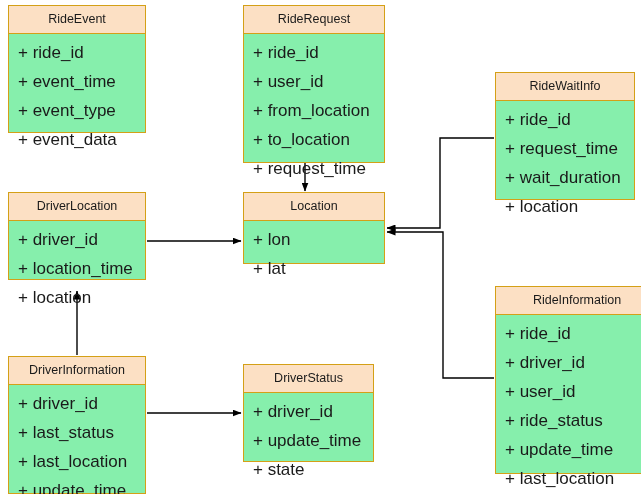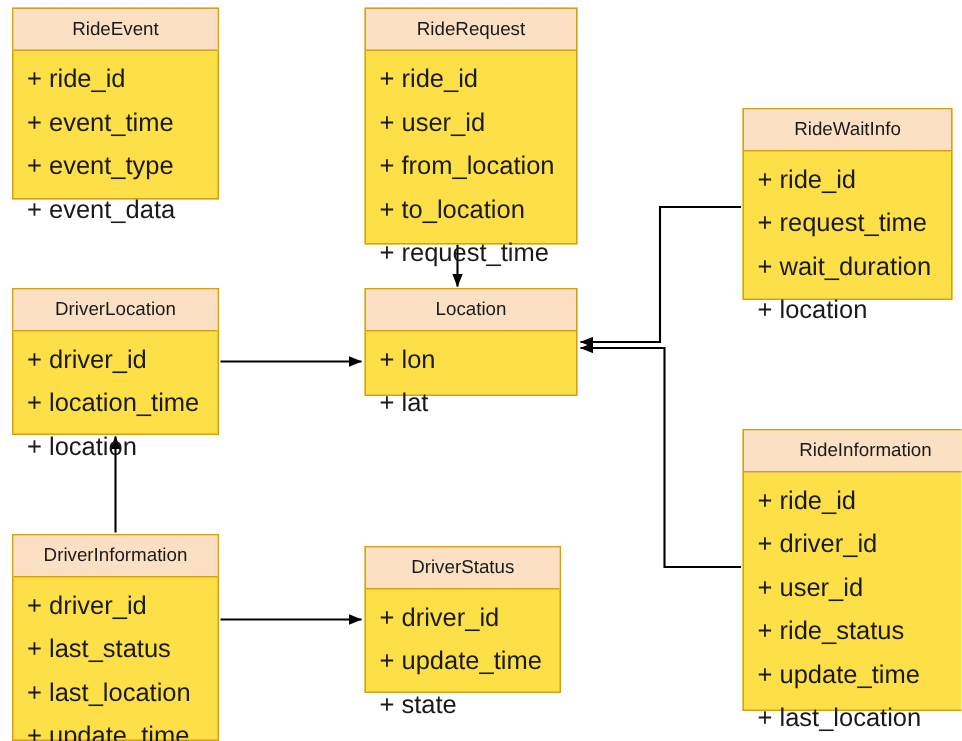--- a/index.html
+++ b/index.html
@@ -17,21 +17,21 @@
   #diagram {
     position: absolute;
     left: 0; top: 0;
     width: 641px;
     height: 494px;
   }
   .uml-box {
     position: absolute;
     box-sizing: border-box;
     border: 1px solid #d4a017;
-    background: #fde047;
+    background: #86efac;
   }
   .uml-header {
     box-sizing: border-box;
     background: #fce0c4;
     border-bottom: 1px solid #d4a017;
     text-align: center;
     font-size: 12.5px;
     color: #1a1a1a;
     line-height: 1;
     padding: 7px 2px 7px 2px;
@@ -107,21 +107,21 @@
   <div class="uml-box" style="left:495px; top:72px; width:140px; height:128px;">
     <div class="uml-header">RideWaitInfo</div>
     <div class="uml-attrs">
       <div class="uml-attr">+ ride_id</div>
       <div class="uml-attr">+ request_time</div>
       <div class="uml-attr">+ wait_duration</div>
       <div class="uml-attr">+ location</div>
     </div>
   </div>
 
-  <div class="uml-box" style="left:8px; top:192px; width:138px; height:98px;">
+  <div class="uml-box" style="left:8px; top:192px; width:138px; height:88px;">
     <div class="uml-header">DriverLocation</div>
     <div class="uml-attrs">
       <div class="uml-attr">+ driver_id</div>
       <div class="uml-attr">+ location_time</div>
       <div class="uml-attr">+ location</div>
     </div>
   </div>
 
   <div class="uml-box" style="left:243px; top:192px; width:142px; height:72px;">
     <div class="uml-header">Location</div>

